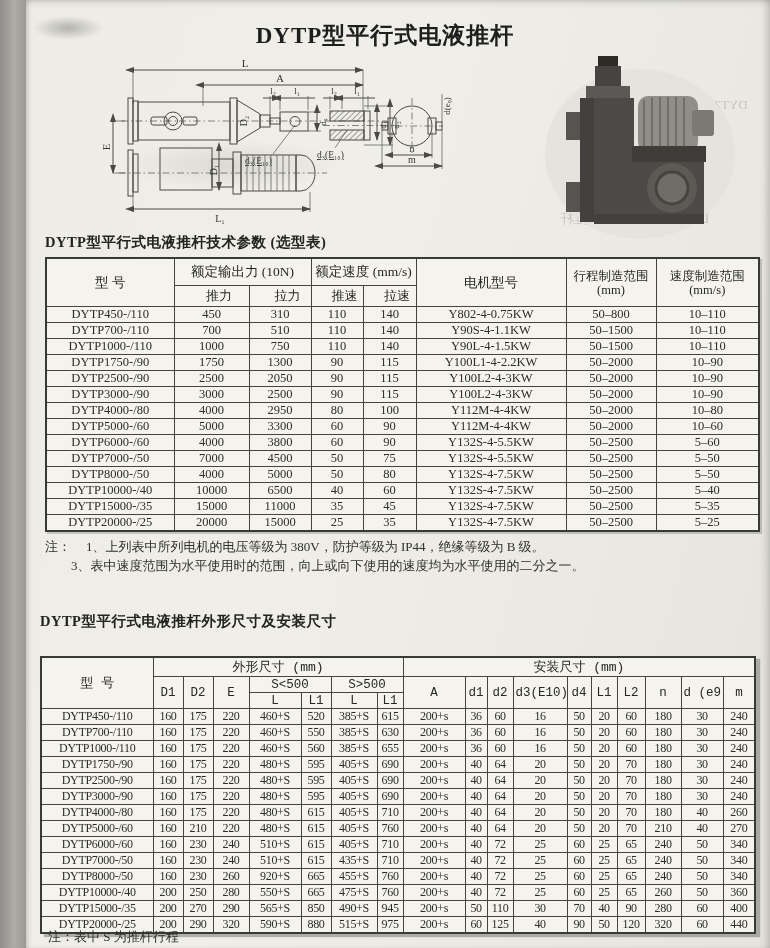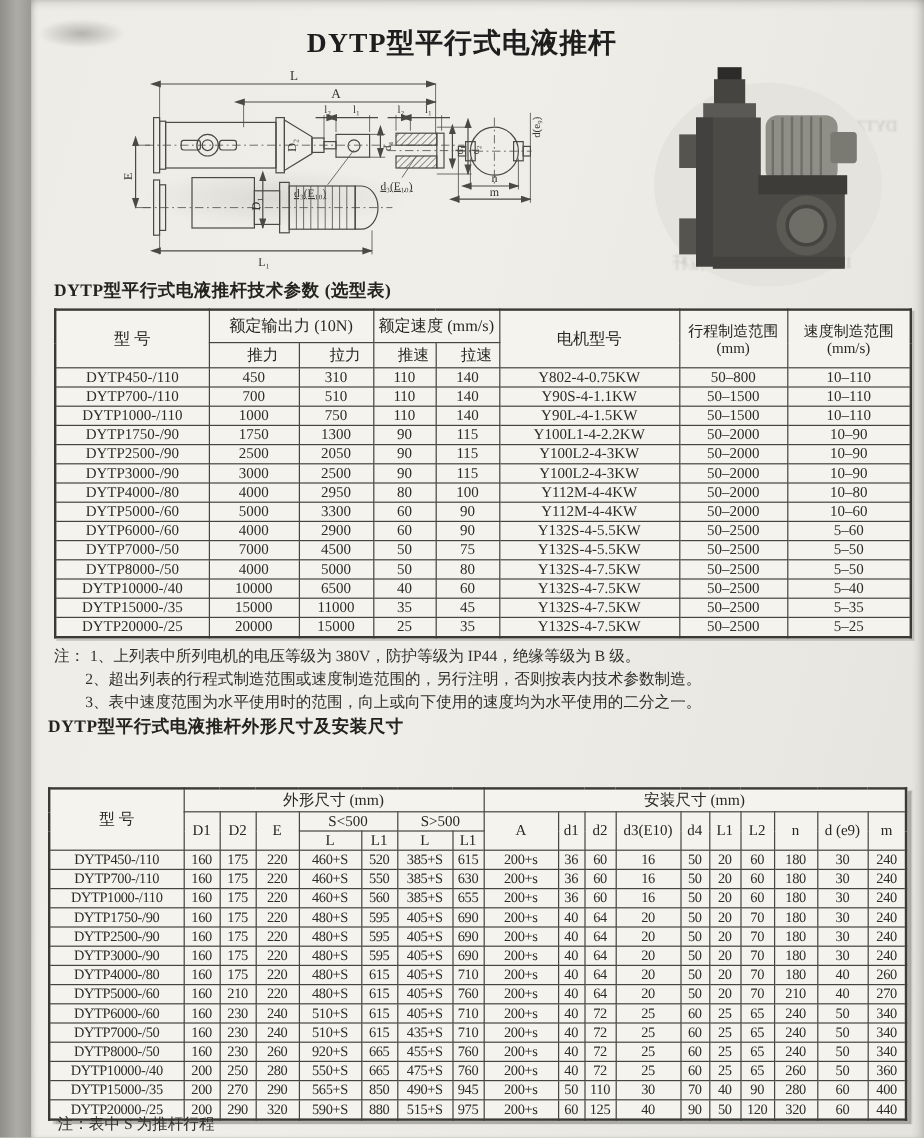--- a/index.html
+++ b/index.html
@@ -26,40 +26,40 @@
   
   .drawing{position:absolute;left:95px;top:54px;}
   .photo{position:absolute;left:540px;top:54px;}
   svg text{font-family:"Liberation Serif","DejaVu Serif",serif;fill:#35352f;}
   .dline{stroke:#4a4a42;stroke-width:1;fill:none;}
   .dthin{stroke:#55554d;stroke-width:.7;fill:none;}
   .cl{stroke:#55554d;stroke-width:.7;stroke-dasharray:7 3 1.5 3;fill:none;}
   
   .caption{position:absolute;font-size:14.5px;font-weight:bold;color:#23231f;letter-spacing:.5px;}
   .cap1{left:45px;top:233px;}
-  .cap2{left:40px;top:596px;}
+  .cap2{left:40px;top:612px;}
   .notes{position:absolute;left:45px;top:537px;width:706px;font-size:13px;line-height:19px;color:#30302b;}
   .notes .lead{display:flex;}
   .notes .prefix{white-space:nowrap;}
   .note-item{margin-left:26px;padding-left:26px;text-indent:-26px;}
-  .notes .lead .note-item{margin-left:4px;}
+  .notes .lead .note-item{margin-left:15px;}
   .t2note{position:absolute;left:48px;top:928px;font-size:13px;color:#30302b;}
   
   table{border-collapse:collapse;table-layout:fixed;background:#f4f3ed;}
   .t1{position:absolute;left:45px;top:257px;width:713px;box-shadow:2px 2px 0 rgba(70,70,64,.25);}
   .t2{position:absolute;left:40px;top:656px;width:714px;box-shadow:4px 3px 1px rgba(60,60,55,.35);}
   th,td{border:1px solid #45453e;padding:0 2px;text-align:center;overflow:hidden;white-space:nowrap;}
   th{font-weight:normal;color:#282823;}
   .t1{border:2px solid #3a3a34;font-size:13px;}
   .t1 thead tr:first-child th{height:26px;font-size:13.5px;}
   .t1 thead tr:last-child th{height:20px;padding-left:17px;}
   .t1 td{height:15px;font-size:12.5px;color:#2d2d27;}
   .th2line{line-height:14px;font-size:12.5px;}
   .t2{border:2px solid #3a3a34;font-size:12px;}
-  .t2 th{height:15px;font-size:12.5px;}
+  .t2 th{height:15px;font-size:12.5px;font-family:Liberation Mono, monospace;}
   .t2 thead tr:first-child th{height:17px;font-size:13px;}
   .t2 td{height:14px;font-size:12px;color:#2d2d27;letter-spacing:-.3px;}
   
   .bleed{position:absolute;color:#8e8d86;opacity:.38;filter:blur(.7px);transform:scaleX(-1);white-space:nowrap;font-size:13px;}
   .smudge{position:absolute;background:radial-gradient(ellipse at center,rgba(110,110,102,.45),rgba(110,110,102,0) 70%);filter:blur(1px);}
 </style>
 </head>
 <body>
 
 <div class="margin-strip"></div>
@@ -345,21 +345,21 @@
         <td>3300</td>
         <td>60</td>
         <td>90</td>
         <td>Y112M-4-4KW</td>
         <td>50–2000</td>
         <td>10–60</td>
       </tr>
       <tr>
         <td>DYTP6000-/60</td>
         <td>4000</td>
-        <td>2900</td>
+        <td>3800</td>
         <td>60</td>
         <td>90</td>
         <td>Y132S-4-5.5KW</td>
         <td>50–2500</td>
         <td>5–60</td>
       </tr>
       <tr>
         <td>DYTP7000-/50</td>
         <td>7000</td>
         <td>4500</td>
@@ -410,21 +410,20 @@
         <td>5–25</td>
       </tr>
     </tbody>
 </table>
 
 <div class="notes">
   <div class="lead">
     <span class="prefix">注：</span>
     <div class="note-item">1、上列表中所列电机的电压等级为 380V，防护等级为 IP44，绝缘等级为 B 级。</div>
   </div>
-  <div class="note-item">2、超出列表的行程式制造范围或速度制造范围的，另行注明，否则按表内技术参数制造。</div>
   <div class="note-item">3、表中速度范围为水平使用时的范围，向上或向下使用的速度均为水平使用的二分之一。</div>
 </div>
 
 <div class="caption cap2">DYTP型平行式电液推杆外形尺寸及安装尺寸</div>
 
 <table class="t2">
   <colgroup>
     <col style="width:112px">
       <col style="width:30px">
       <col style="width:30px">

